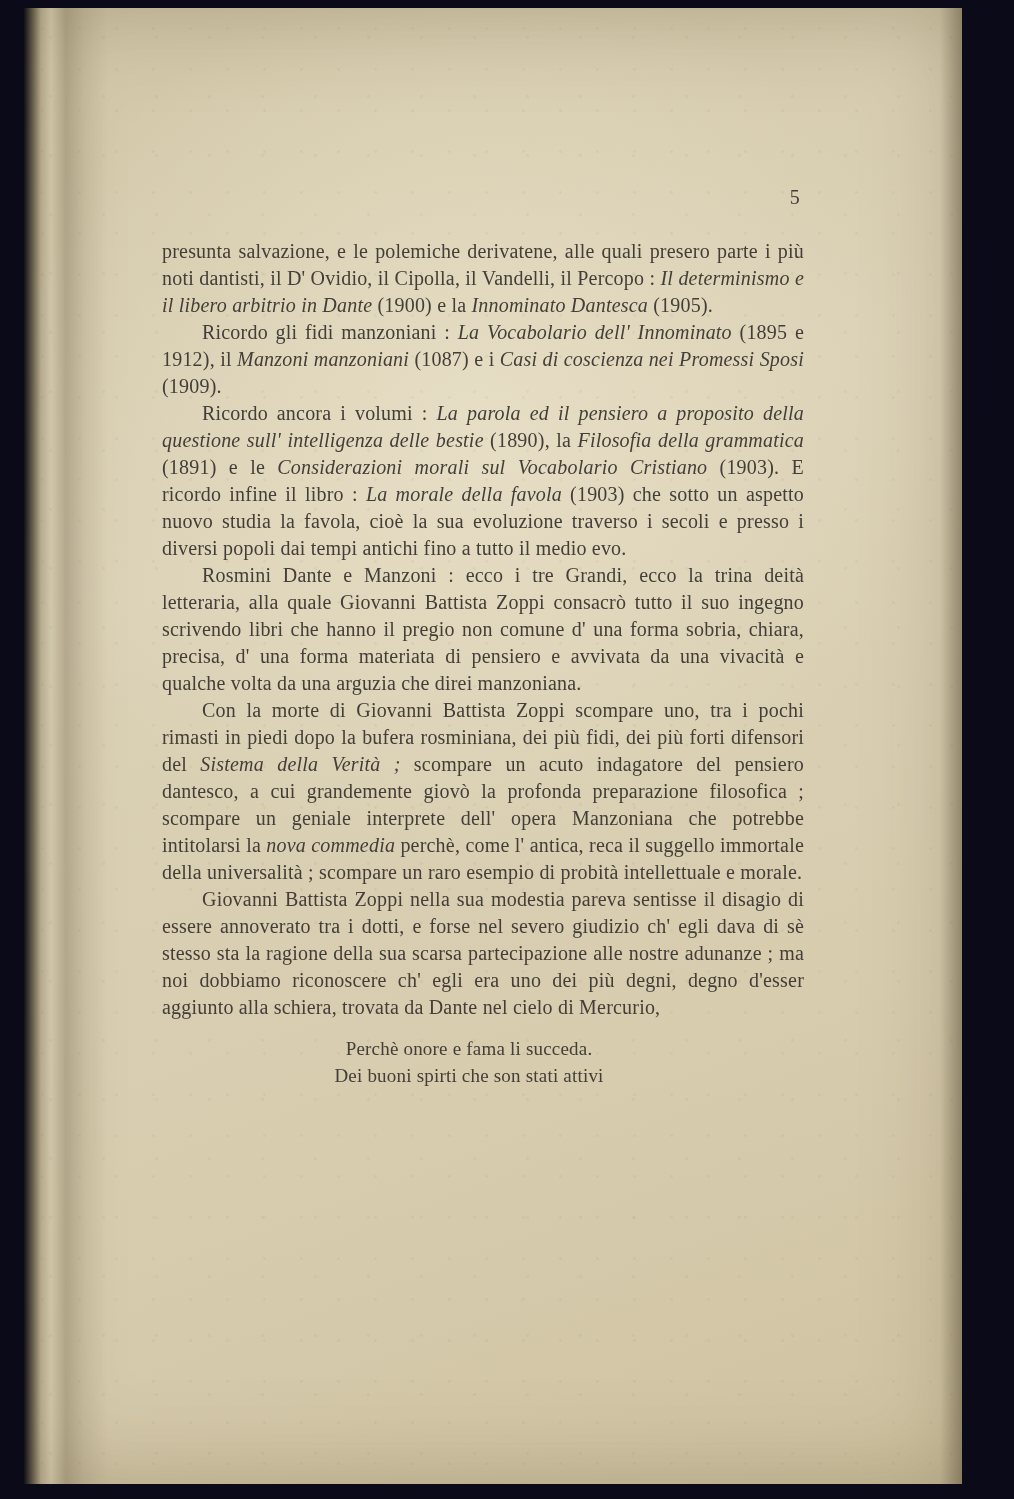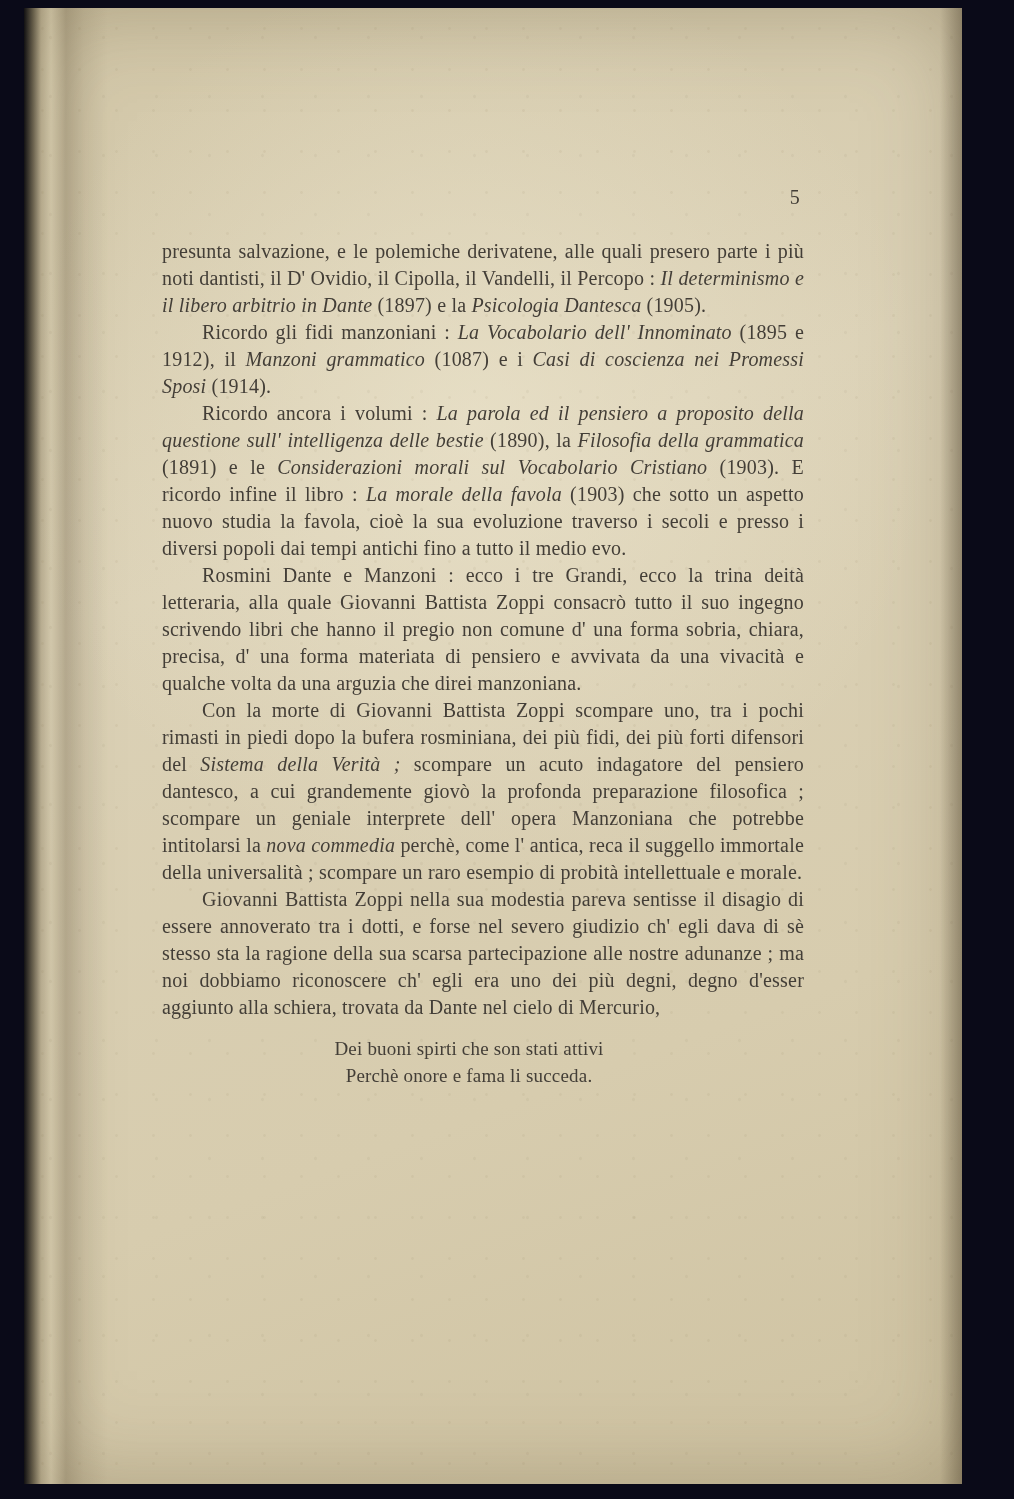--- a/index.html
+++ b/index.html
@@ -84,26 +84,26 @@
 <body>
 
 <div class="scan">
   <div class="paper">
     <div class="grain"></div>
     <div class="text-block">
       <div class="page-number-row">
         <span>5</span>
       </div>
       <div>
-          <p class="para"><span>presunta salvazione, e le polemiche derivatene, alle quali presero parte i più noti dantisti, il D' Ovidio, il Cipolla, il Vandelli, il Percopo : </span><em>Il determinismo e il libero arbitrio in Dante</em><span> (1897) e la </span><em>Psicologia Dantesca</em><span> (1905).</span></p>
-          <p class="para indent"><span>Ricordo gli fidi manzoniani : </span><em>La Vocabolario dell' Innominato</em><span> (1895 e 1912), il </span><em>Manzoni grammatico</em><span> (1087) e i </span><em>Casi di coscienza nei Promessi Sposi</em><span> (1914).</span></p>
+          <p class="para"><span>presunta salvazione, e le polemiche derivatene, alle quali presero parte i più noti dantisti, il D' Ovidio, il Cipolla, il Vandelli, il Percopo : </span><em>Il determinismo e il libero arbitrio in Dante</em><span> (1900) e la </span><em>Innominato Dantesca</em><span> (1905).</span></p>
+          <p class="para indent"><span>Ricordo gli fidi manzoniani : </span><em>La Vocabolario dell' Innominato</em><span> (1895 e 1912), il </span><em>Manzoni manzoniani</em><span> (1087) e i </span><em>Casi di coscienza nei Promessi Sposi</em><span> (1909).</span></p>
           <p class="para indent"><span>Ricordo ancora i volumi : </span><em>La parola ed il pensiero a proposito della questione sull' intelligenza delle bestie</em><span> (1890), la </span><em>Filosofia della grammatica</em><span> (1891) e le </span><em>Considerazioni morali sul Vocabolario Cristiano</em><span> (1903). E ricordo infine il libro : </span><em>La morale della favola</em><span> (1903) che sotto un aspetto nuovo studia la favola, cioè la sua evoluzione traverso i secoli e presso i diversi popoli dai tempi antichi fino a tutto il medio evo.</span></p>
           <p class="para indent"><span>Rosmini Dante e Manzoni : ecco i tre Grandi, ecco la trina deità letteraria, alla quale Giovanni Battista Zoppi consacrò tutto il suo ingegno scrivendo libri che hanno il pregio non comune d' una forma sobria, chiara, precisa, d' una forma materiata di pensiero e avvivata da una vivacità e qualche volta da una arguzia che direi manzoniana.</span></p>
           <p class="para indent"><span>Con la morte di Giovanni Battista Zoppi scompare uno, tra i pochi rimasti in piedi dopo la bufera rosminiana, dei più fidi, dei più forti difensori del </span><em>Sistema della Verità ;</em><span> scompare un acuto indagatore del pensiero dantesco, a cui grandemente giovò la profonda preparazione filosofica ; scompare un geniale interprete dell' opera Manzoniana che potrebbe intitolarsi la </span><em>nova commedia</em><span> perchè, come l' antica, reca il suggello immortale della universalità ; scompare un raro esempio di probità intellettuale e morale.</span></p>
           <p class="para indent"><span>Giovanni Battista Zoppi nella sua modestia pareva sentisse il disagio di essere annoverato tra i dotti, e forse nel severo giudizio ch' egli dava di sè stesso sta la ragione della sua scarsa partecipazione alle nostre adunanze ; ma noi dobbiamo riconoscere ch' egli era uno dei più degni, degno d'esser aggiunto alla schiera, trovata da Dante nel cielo di Mercurio,</span></p>
         </div>
       <div class="verse">
+          <div class="verse-line">Perchè onore e fama li succeda.</div>
           <div class="verse-line">Dei buoni spirti che son stati attivi</div>
-          <div class="verse-line">Perchè onore e fama li succeda.</div>
         </div>
     </div>
   </div>
 </div>
 
 </body></html>

